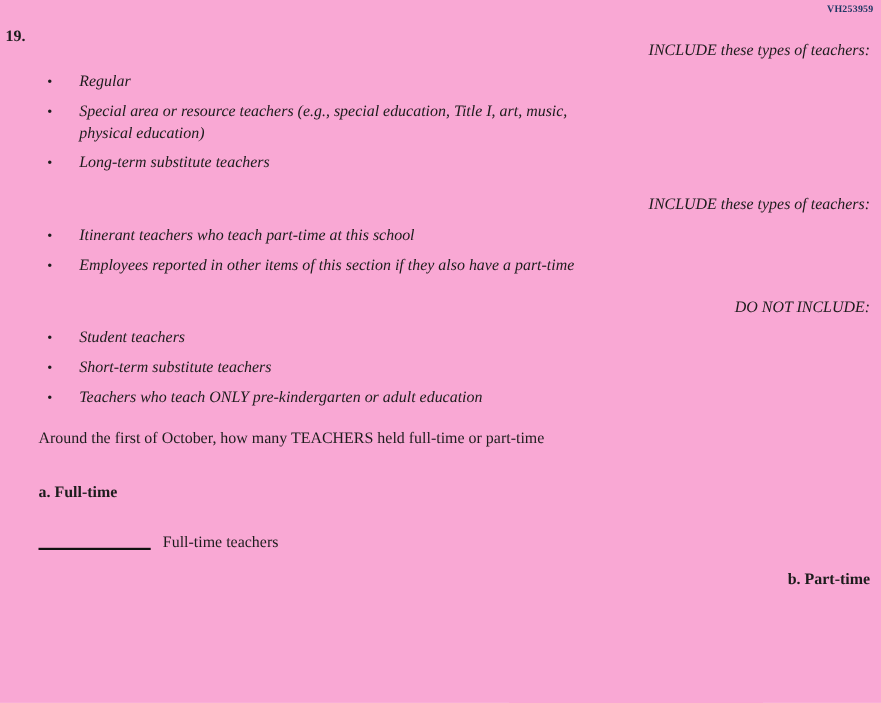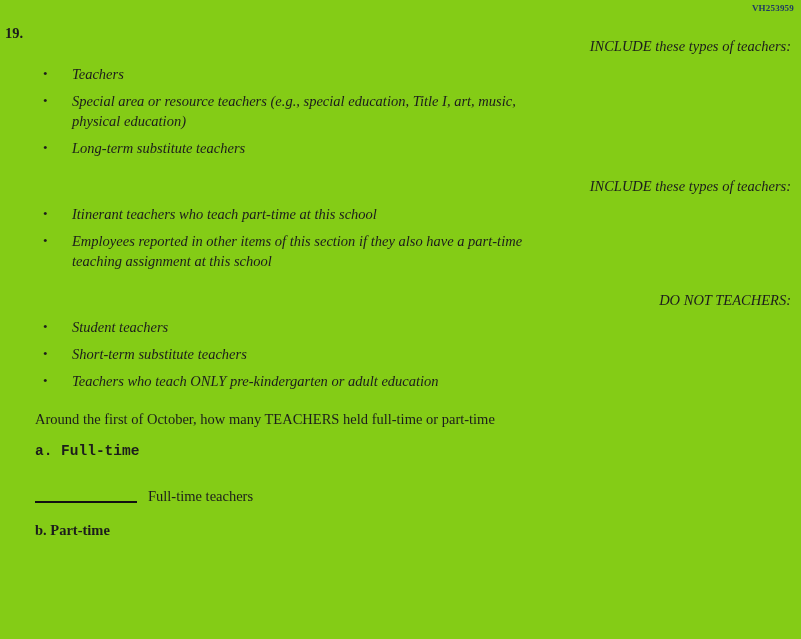--- a/index.html
+++ b/index.html
@@ -1,20 +1,20 @@
 <!DOCTYPE html>
 <html><head>
 <meta charset="utf-8">
 <style>
   html, body { margin: 0; padding: 0; background: #ffffff; }
   .page {
     position: relative;
     width: 801px;
     height: 639px;
-    background: #84cc16;
+    background: #f9a8d4;
     color: #1c1c1c;
     font-family: "Liberation Serif", "DejaVu Serif", serif;
     font-size: 14.5px;
     line-height: 20px;
     overflow: hidden;
     box-sizing: border-box;
     padding: 23px 10px 0 5px;
   }
   .form-code {
     position: absolute;
@@ -57,24 +57,24 @@
     width: 102px;
     height: 14px;
     border-bottom: 2px solid #111111;
     margin-bottom: 3px;
   }
   .answer-label { margin-left: 11px; }
   
   .mt7  { margin-top: 7px; }
   .mt8  { margin-top: 8px; }
   .mt13 { margin-top: 13px; }
-  .mt14 { margin-top: 14px; }
+  .mt14 { margin-top: 14px; text-align: right; }
   .mt18 { margin-top: 18px; }
   .mt19 { margin-top: 19px; }
-  .mt20 { margin-top: 12px; font-family: Liberation Mono, monospace; }
+  .mt20 { margin-top: 29px; }
   .mt24 { margin-top: 24px; }
   .mt25 { margin-top: 25px; }
 </style>
 </head>
 <body>
 
 <div class="page">
 
   <div class="form-code">VH253959</div>
 
@@ -82,21 +82,21 @@
     <div class="qnum">19.</div>
 
     <div class="qbody">
 
 
       <div>
         <div class="section-header mt13">INCLUDE these types of teachers:</div>
         <div class="bullet mt8">
           <span class="dot">•</span>
           <div class="btext">
-              <div>Teachers</div>
+              <div>Regular</div>
             </div>
         </div>
         <div class="bullet mt7">
           <span class="dot">•</span>
           <div class="btext">
             <div>Special area or resource teachers (e.g., special education, Title I, art, music,</div>
             <div>physical education)</div>
           </div>
         </div>
         <div class="bullet mt7">
@@ -112,27 +112,26 @@
         <div class="bullet mt8">
           <span class="dot">•</span>
           <div class="btext">
               <div>Itinerant teachers who teach part-time at this school</div>
             </div>
         </div>
         <div class="bullet mt7">
           <span class="dot">•</span>
           <div class="btext">
             <div>Employees reported in other items of this section if they also have a part-time</div>
-            <div>teaching assignment at this school</div>
           </div>
         </div>
       </div>
 
       <div>
-        <div class="section-header mt19">DO NOT TEACHERS:</div>
+        <div class="section-header mt19">DO NOT INCLUDE:</div>
         <div class="bullet mt7">
           <span class="dot">•</span>
           <div class="btext">
               <div>Student teachers</div>
             </div>
         </div>
         <div class="bullet mt7">
           <span class="dot">•</span>
           <div class="btext">
               <div>Short-term substitute teachers</div>

